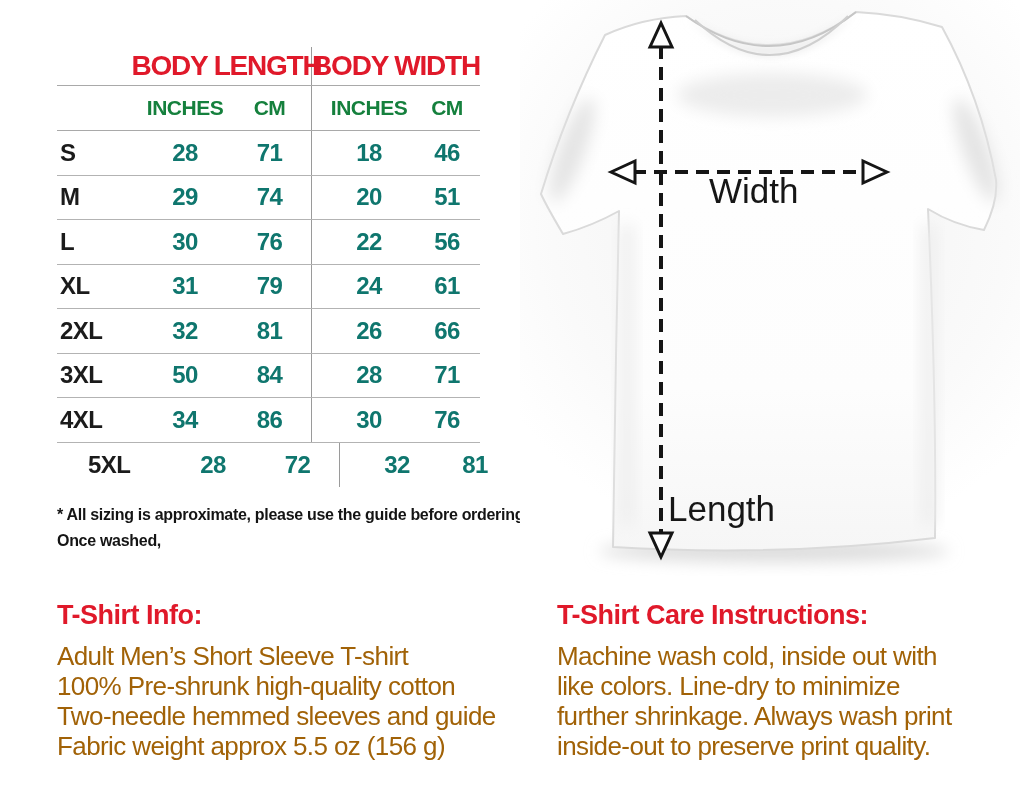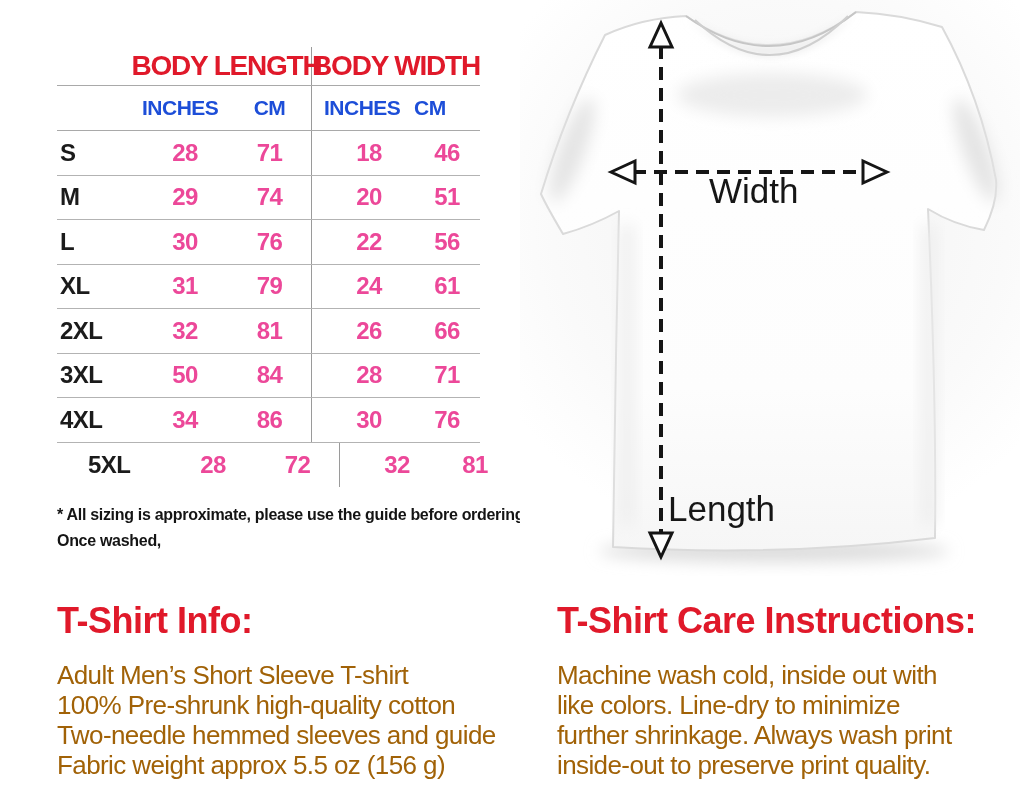--- a/index.html
+++ b/index.html
@@ -15,36 +15,36 @@
            border-bottom:1.5px solid #a9a9a9; align-items:center; }
   .hrow2 { display:grid; grid-template-columns:85px 86px 84px 102px 66px; height:45px;
            border-bottom:1.5px solid #a9a9a9; align-items:center; }
   .trow  { display:grid; grid-template-columns:85px 86px 84px 102px 66px; height:44.5px;
            border-bottom:1.5px solid #b3b3b3; align-items:center; }
   .trow:last-child { border-bottom:none;margin-left:28px; }
   .group { color:#e0192a; font-size:28px; font-weight:bold; letter-spacing:-1.2px;
            text-align:center; white-space:nowrap; }
   .vdiv  { border-right:1.5px solid #9a9a9a; height:100%; display:flex; align-items:center; justify-content:center; }
   .hrow1 .vdiv { justify-content:center; }
-  .sub   { color:#1d4ed8; font-size:21px; font-weight:bold; letter-spacing:-0.5px; }
+  .sub   { color:#15803d; font-size:21px; font-weight:bold; letter-spacing:-0.5px; text-align:center; }
   .sizec { font-size:24px; font-weight:bold; color:#1b1b1b; padding-left:3px; letter-spacing:-0.5px; }
-  .num   { font-size:24px; font-weight:bold; color:#ec4899; text-align:center; letter-spacing:-0.5px; position:relative; }
+  .num   { font-size:24px; font-weight:bold; color:#0f766e; text-align:center; letter-spacing:-0.5px; position:relative; }
   .hrow2 .c4, .trow .c4 { padding-left:12px; }
   .wm::before { content:""; position:absolute; left:8px; top:-7px; width:32px; height:32px;
                 border-radius:50%; background:#f4f2f2; z-index:-1; }
 
   
   .disclaimer { position:absolute; left:57px; top:502px; width:480px;
                 font-size:16px; line-height:26px; font-weight:bold; letter-spacing:-0.3px; color:#141414; }
 
   
   .textblock { position:absolute; top:600px; width:470px; }
   .textblock.info { left:57px; }
   .textblock.care { left:557px; }
-  .tb-heading { color:#e0192a; font-size:36px; font-weight:bold; letter-spacing:-0.5px; margin-bottom:18px; }
+  .tb-heading { color:#e0192a; font-size:27px; font-weight:bold; letter-spacing:-0.5px; margin-bottom:10px; }
   .tb-line { font-size:26px; line-height:30px; color:#a16207; letter-spacing:-0.6px; white-space:nowrap; }
 
   
   .shirt-area { position:absolute; left:520px; top:0; width:500px; height:592px;
                 background:radial-gradient(ellipse 65% 55% at 52% 38%, #f2f2f2 0%, #fafafa 70%, #ffffff 100%); }
   .shirt-area svg { display:block; }
   text.dim-label { font-family:"Liberation Sans", sans-serif; font-size:35px; fill:#161616; }
 </style>
 </head>
 <body>

